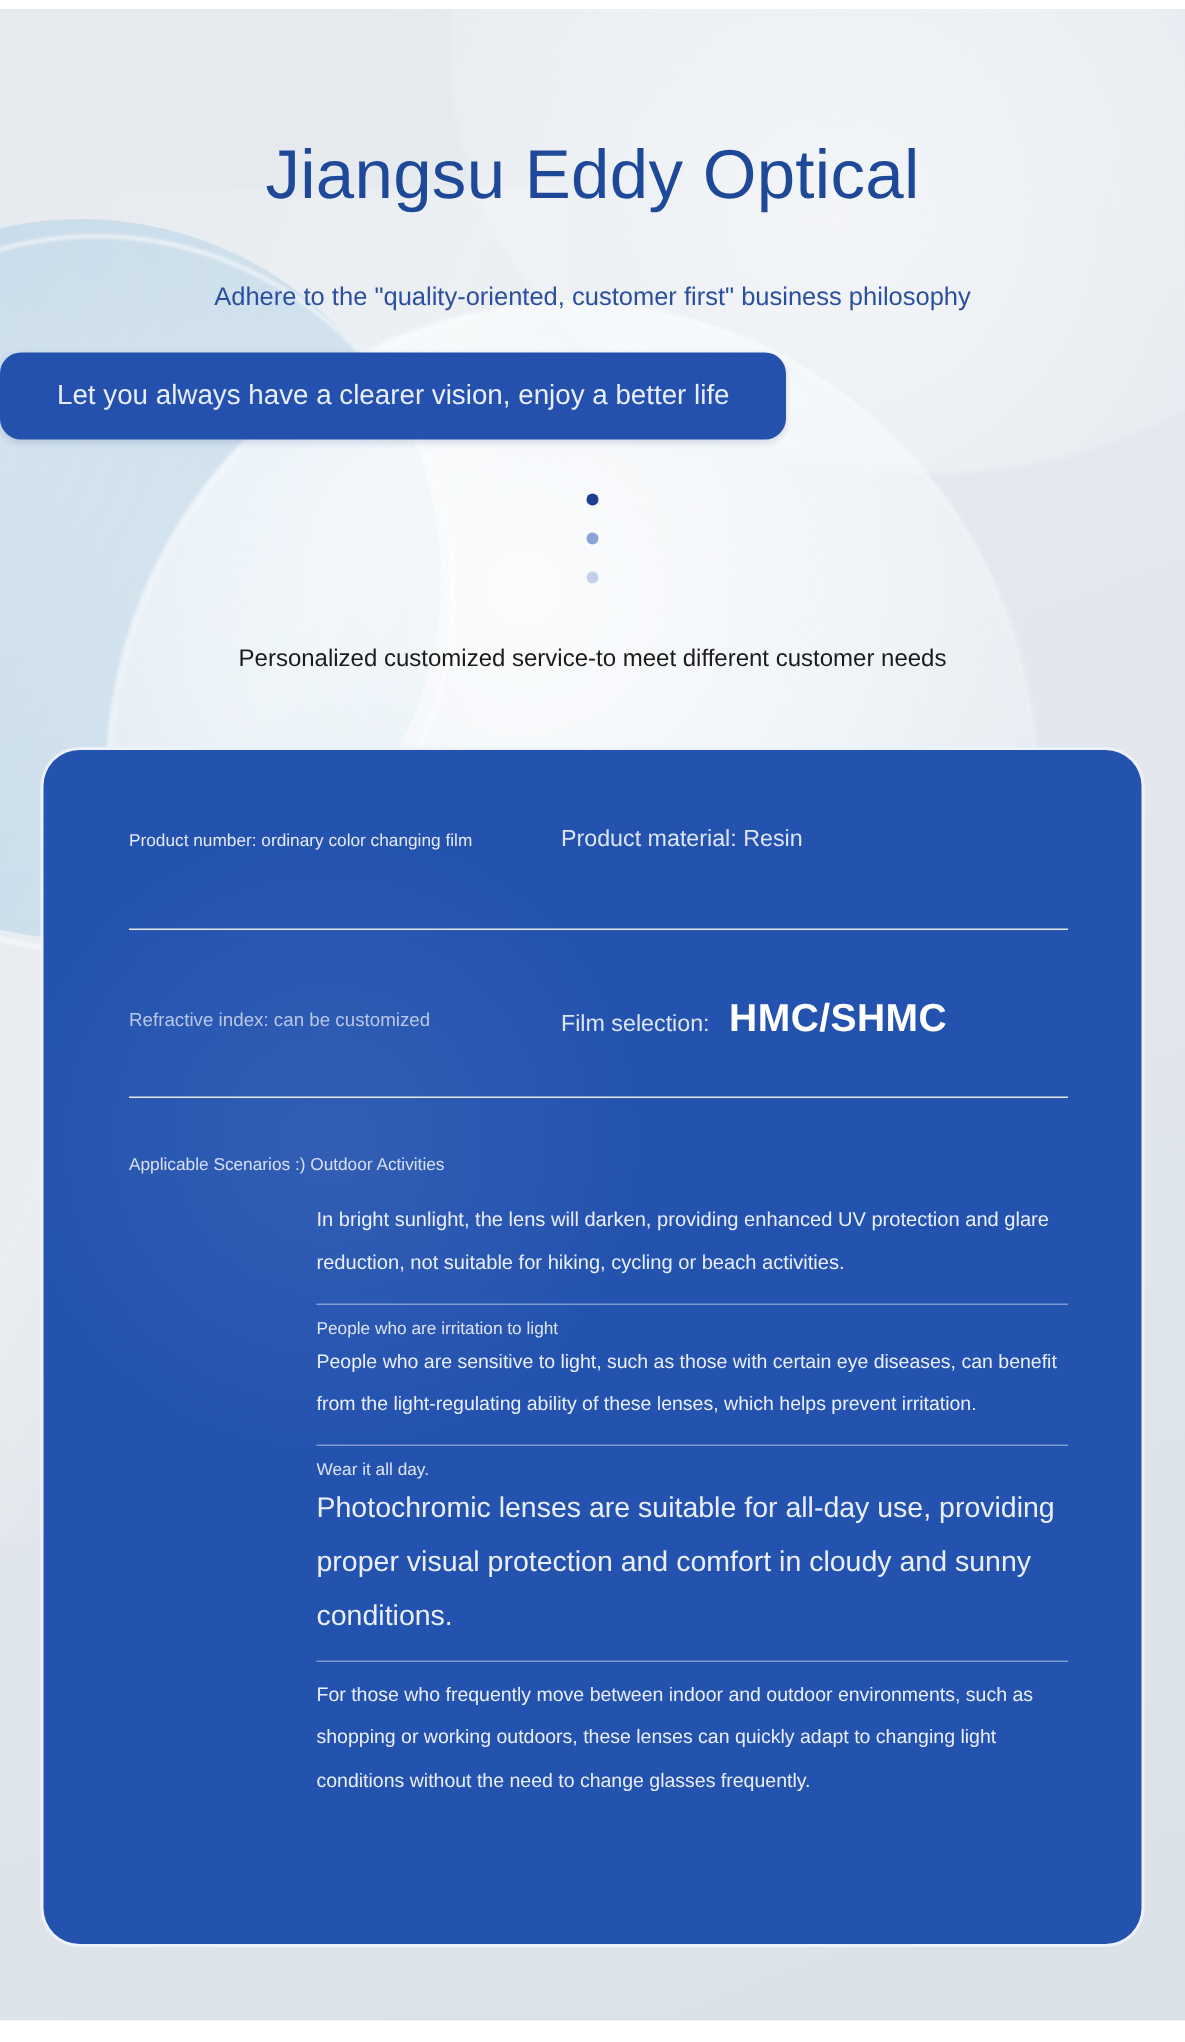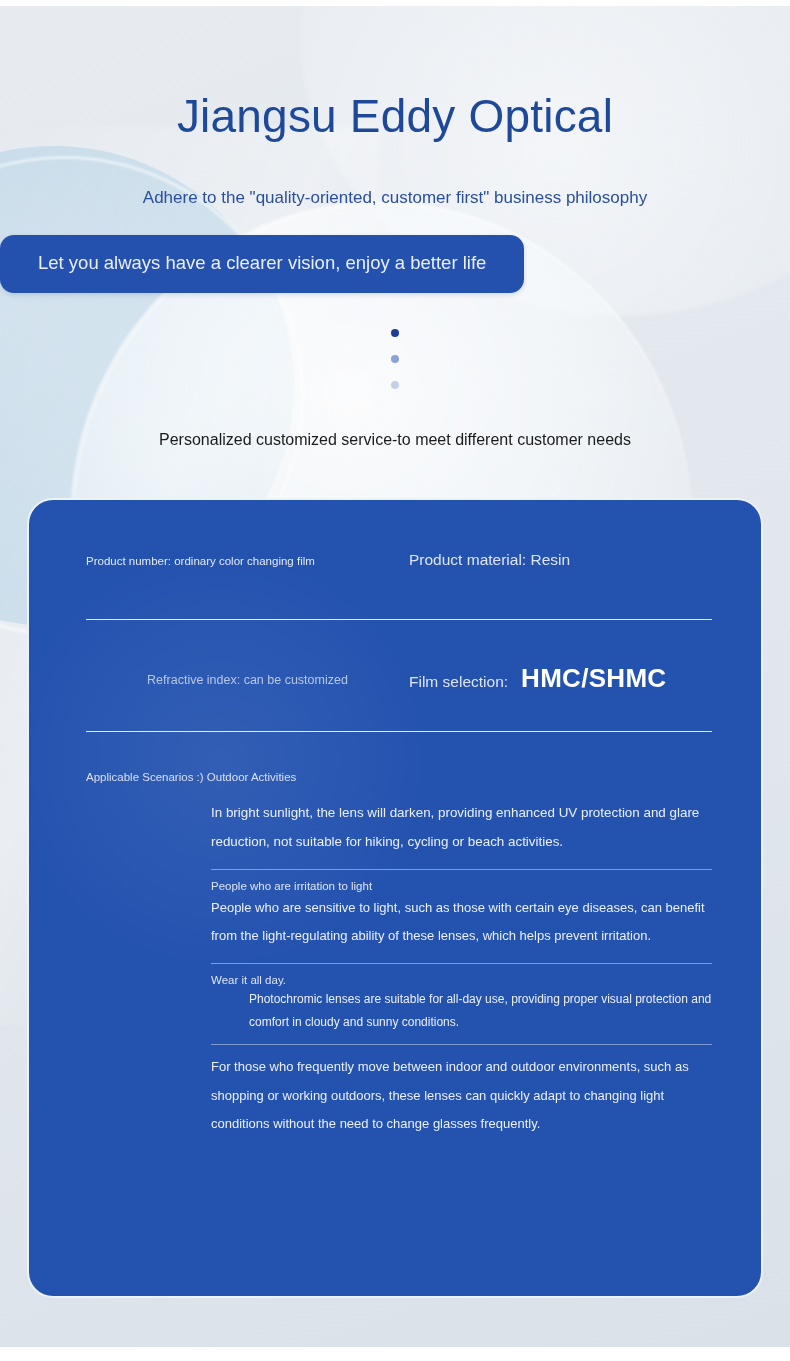--- a/index.html
+++ b/index.html
@@ -184,27 +184,27 @@
     position: absolute;
     left: 57px;
     width: 626px;
     display: flex;
     align-items: flex-start;
   }
   .spec-row.r1 { top: 51px; }
   .spec-row.r2 { top: 163px; align-items: center; }
 
   .spec-left {
-    width: 323px;
+    width: 288px;
     font-size: 11.5px;
     line-height: 1.32;
     color: #e3e9f7;
     padding-top: 3px;
   }
-  .spec-left.dim { color: #b9c7e6; font-size: 12.5px; text-align: center; }
+  .spec-left.dim { color: #b9c7e6; font-size: 12.5px; }
   .spec-right {
     flex: 1;
     font-size: 15.5px;
     color: #eef2fb;
     display: flex;
     align-items: baseline;
     gap: 13px;
   }
   .spec-right .lbl { font-size: 15.5px; color: #dde5f5; }
   .spec-right .val-strong {
@@ -246,23 +246,22 @@
     color: #dde4f4;
     margin: 0;
   }
   .scen-body {
     font-size: 13px;
     line-height: 2.18;
     color: #eaeffb;
     margin: 0;
   }
   .scen-body.big {
-    font-size: 12px;
+    font-size: 19px;
     line-height: 1.9;
-    margin-left: 38px;
   }
   .scen-body.first {
     font-size: 13.4px;
     line-height: 2.15;
     padding-top: 4px;
   }
   .scen-sep {
     height: 1px;
     background: rgba(255,255,255,0.42);
     margin: 12px 0 9px 0;

